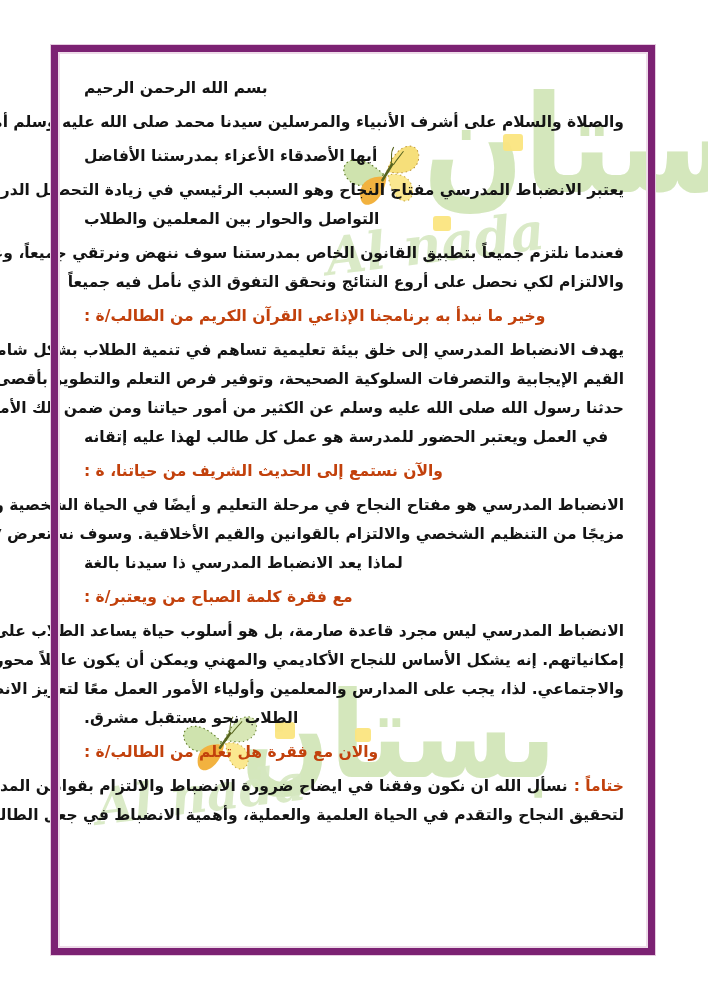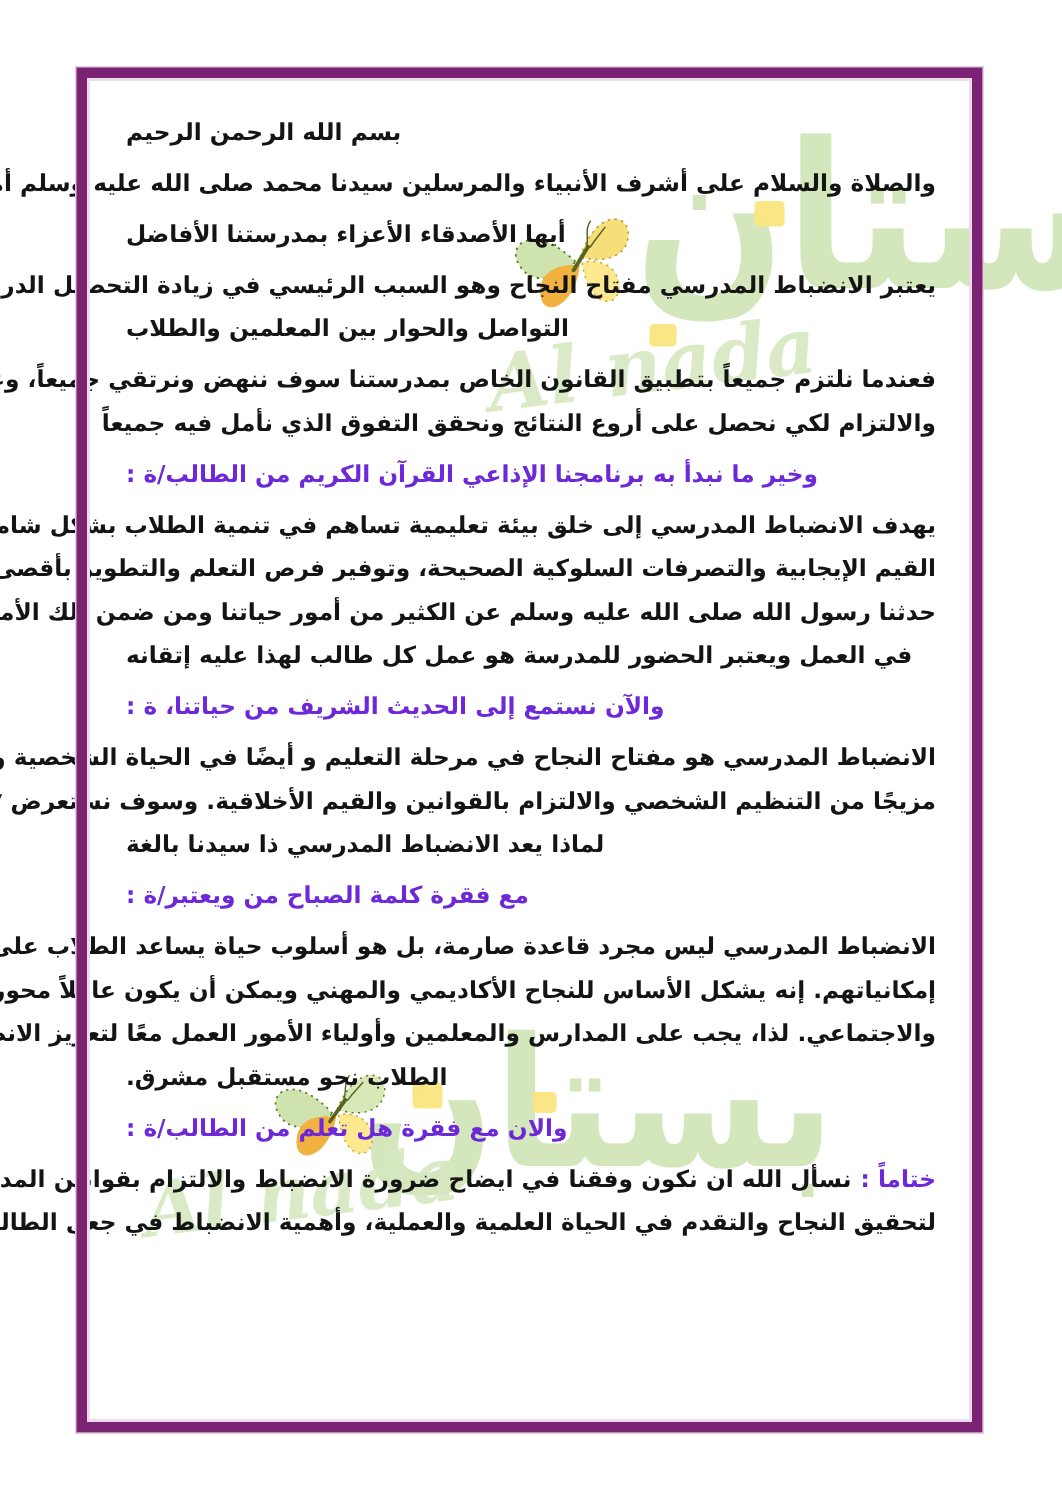--- a/index.html
+++ b/index.html
@@ -27,21 +27,21 @@
   .butterfly{position:absolute;}
 
   
   .content{position:absolute;left:58px;top:52px;width:592px;height:896px;
            box-sizing:border-box;padding:22px 26px 0;
            direction:rtl;text-align:left;z-index:2;
            color:#141414;font-weight:bold;}
   .line{font-size:15.5px;line-height:29px;white-space:nowrap;}
   .blk{margin:0;}
   .blk + .blk{margin-top:5px;}
-  .red{color:#6d28d9;}
+  .red{color:#c2410c;}
   .closing-label{margin-left:6px;margin-top:36px;}
 </style>
 </head>
 <body>
 
 <div class="page">
 
   <div class="wm wm-top" style="left:337px;top:100px;width:330px;height:220px;">
     <div class="wm-arabic">بستان</div>
     <div class="wm-dot" style="left:166px;top:34px;width:20px;height:17px;"></div>

